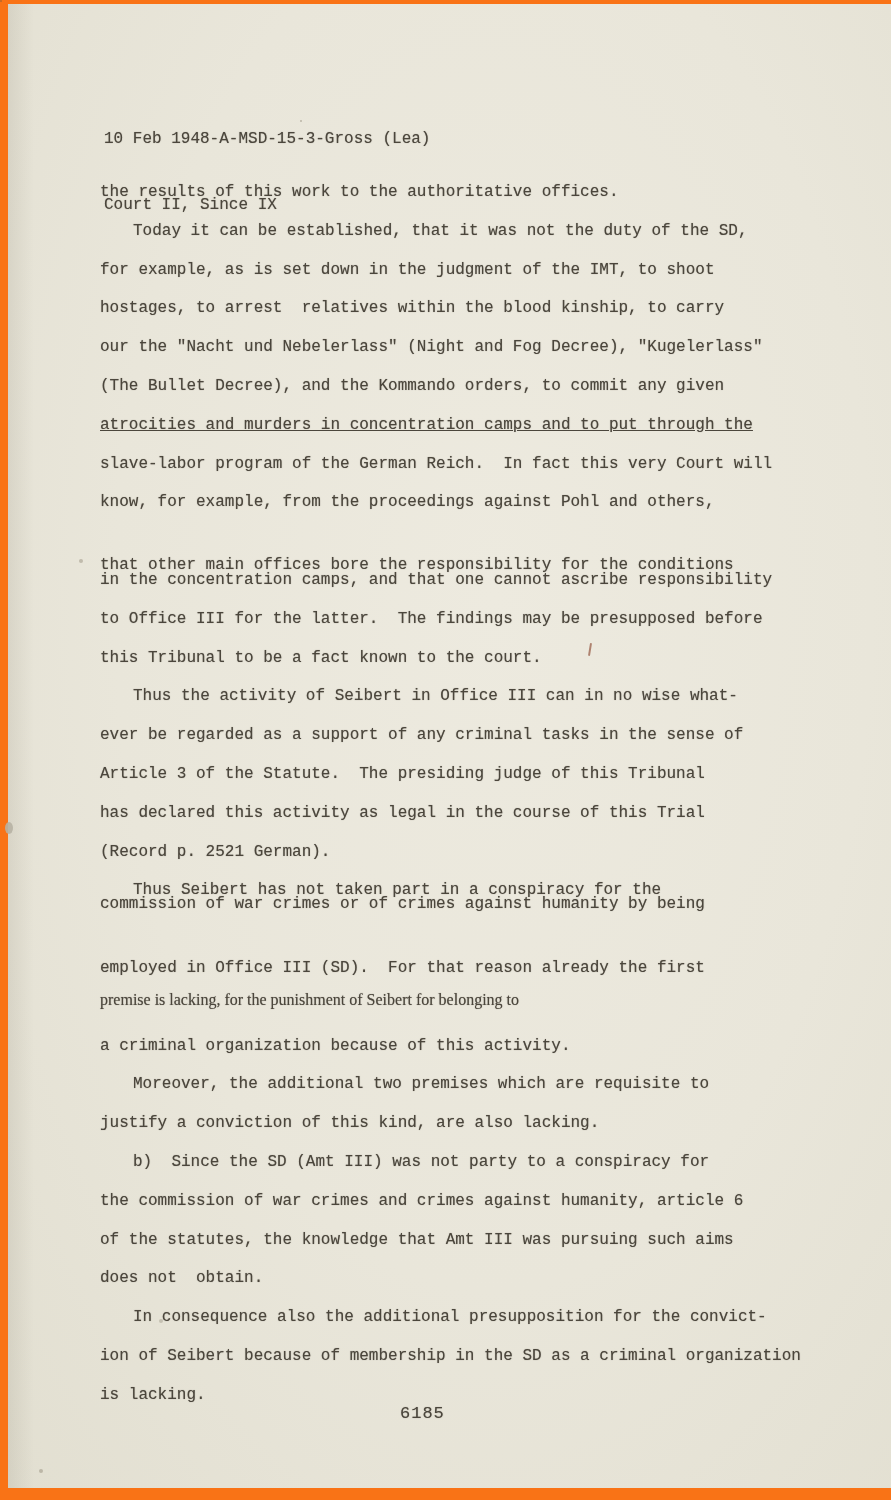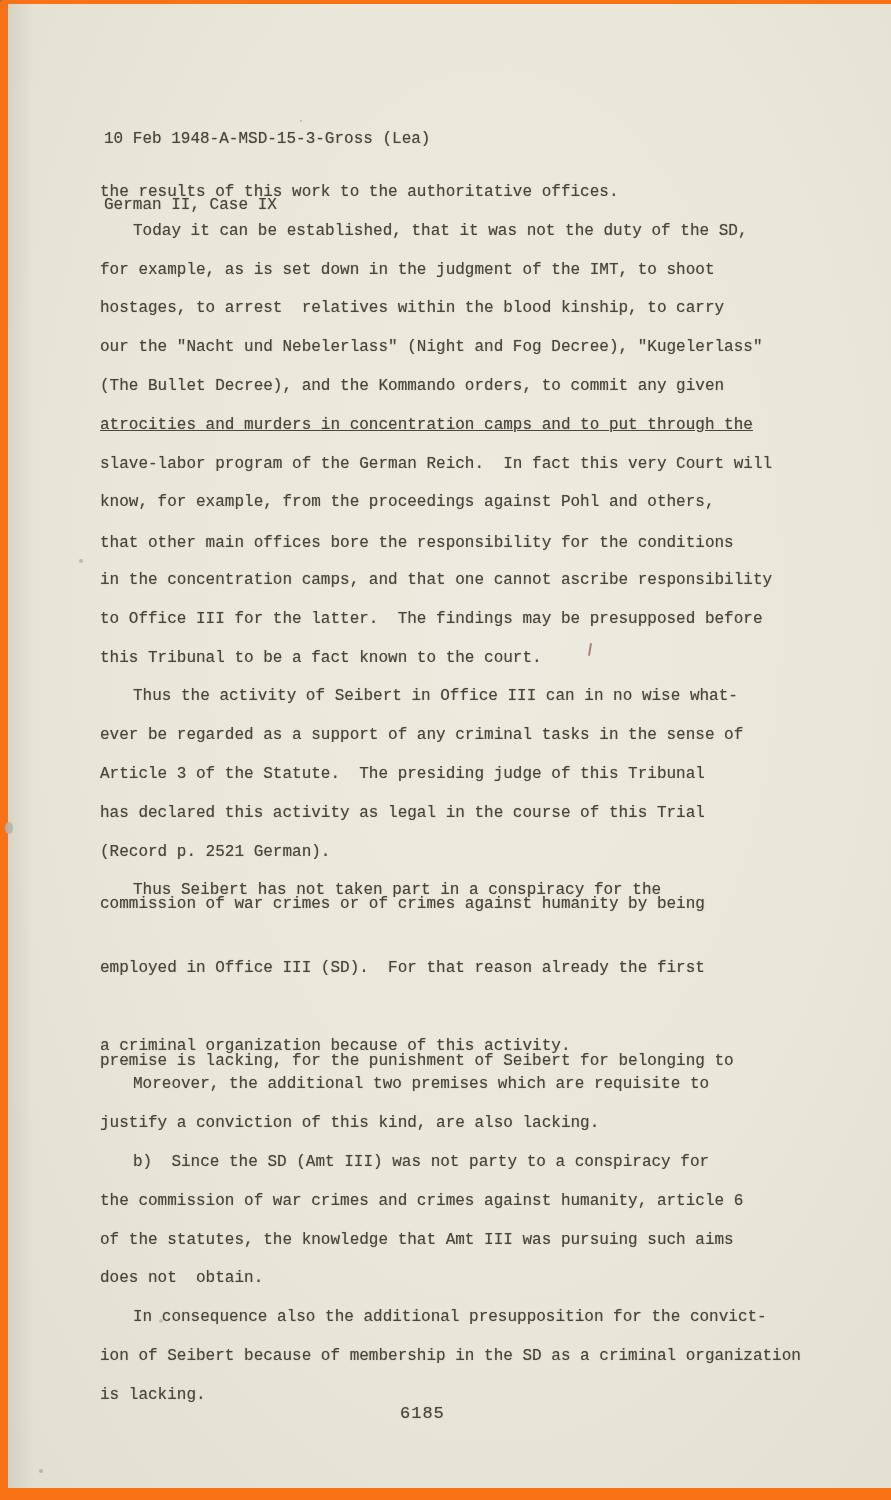--- a/index.html
+++ b/index.html
@@ -54,46 +54,46 @@
 </style>
 </head>
 <body>
 
 <div class="stage">
   <div class="paper"></div>
 
   <div class="text-layer">
     <div class="doc-header">
       <div>10 Feb 1948-A-MSD-15-3-Gross (Lea)</div>
-      <div>German II, Case IX</div>
+      <div>Court II, Since IX</div>
     </div>
 
     <div>
         <div class="line" style="top: 183px;">the results of this work to the authoritative offices.</div>
         <div class="line indent" style="top: 221.8px;">Today it can be established, that it was not the duty of the SD,</div>
         <div class="line" style="top: 260.6px;">for example, as is set down in the judgment of the IMT, to shoot</div>
         <div class="line" style="top: 299.4px;">hostages, to arrest  relatives within the blood kinship, to carry</div>
         <div class="line" style="top: 338.2px;">our the "Nacht und Nebelerlass" (Night and Fog Decree), "Kugelerlass"</div>
         <div class="line" style="top: 377px;">(The Bullet Decree), and the Kommando orders, to commit any given</div>
         <div class="line" style="top: 415.8px; text-decoration: underline;">atrocities and murders in concentration camps and to put through the</div>
         <div class="line" style="top: 454.6px;">slave-labor program of the German Reich.  In fact this very Court will</div>
         <div class="line" style="top: 493.4px;">know, for example, from the proceedings against Pohl and others,</div>
-        <div class="line" style="top: 534px;">that other main offices bore the responsibility for the conditions</div>
+        <div class="line" style="top: 556px;">that other main offices bore the responsibility for the conditions</div>
         <div class="line" style="top: 571px;">in the concentration camps, and that one cannot ascribe responsibility</div>
         <div class="line" style="top: 609.8px;">to Office III for the latter.  The findings may be presupposed before</div>
         <div class="line" style="top: 648.6px;">this Tribunal to be a fact known to the court.</div>
         <div class="line indent" style="top: 687.4px;">Thus the activity of Seibert in Office III can in no wise what-</div>
         <div class="line" style="top: 726.2px;">ever be regarded as a support of any criminal tasks in the sense of</div>
         <div class="line" style="top: 765px;">Article 3 of the Statute.  The presiding judge of this Tribunal</div>
         <div class="line" style="top: 803.8px;">has declared this activity as legal in the course of this Trial</div>
         <div class="line" style="top: 842.6px;">(Record p. 2521 German).</div>
         <div class="line indent" style="top: 881.4px;">Thus Seibert has not taken part in a conspiracy for the</div>
         <div class="line" style="top: 895px;">commission of war crimes or of crimes against humanity by being</div>
         <div class="line" style="top: 959px;">employed in Office III (SD).  For that reason already the first</div>
-        <div class="line" style="top: 1052px;">premise is lacking, for the punishment of Seibert for belonging to</div>
+        <div class="line" style="top: 991px; font-family: Liberation Serif, serif;">premise is lacking, for the punishment of Seibert for belonging to</div>
         <div class="line" style="top: 1036.6px;">a criminal organization because of this activity.</div>
         <div class="line indent" style="top: 1075.4px;">Moreover, the additional two premises which are requisite to</div>
         <div class="line" style="top: 1114.2px;">justify a conviction of this kind, are also lacking.</div>
         <div class="line indent" style="top: 1153px;">b)  Since the SD (Amt III) was not party to a conspiracy for</div>
         <div class="line" style="top: 1191.8px;">the commission of war crimes and crimes against humanity, article 6</div>
         <div class="line" style="top: 1230.6px;">of the statutes, the knowledge that Amt III was pursuing such aims</div>
         <div class="line" style="top: 1269.4px;">does not  obtain.</div>
         <div class="line indent" style="top: 1308.2px;">In consequence also the additional presupposition for the convict-</div>
         <div class="line" style="top: 1347px; text-align: right;">ion of Seibert because of membership in the SD as a criminal organization</div>
         <div class="line" style="top: 1385.8px;">is lacking.</div>

